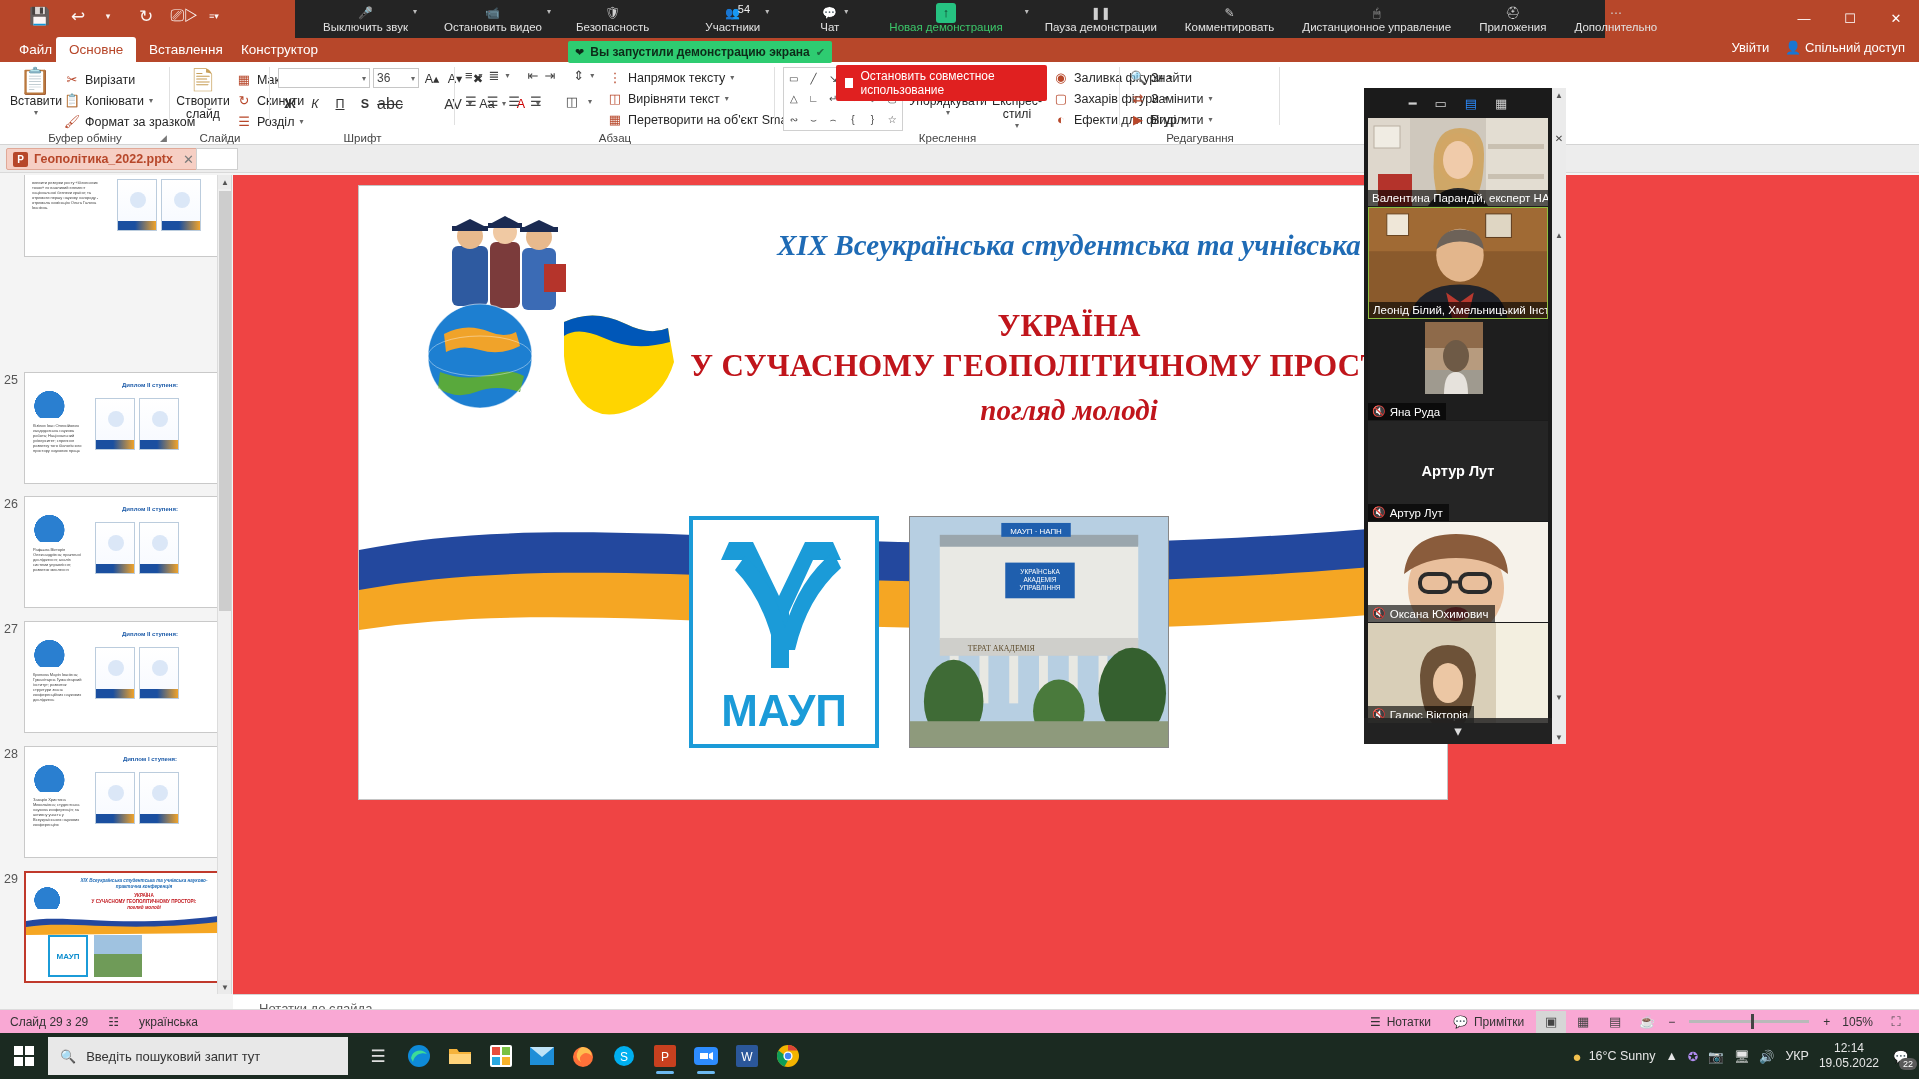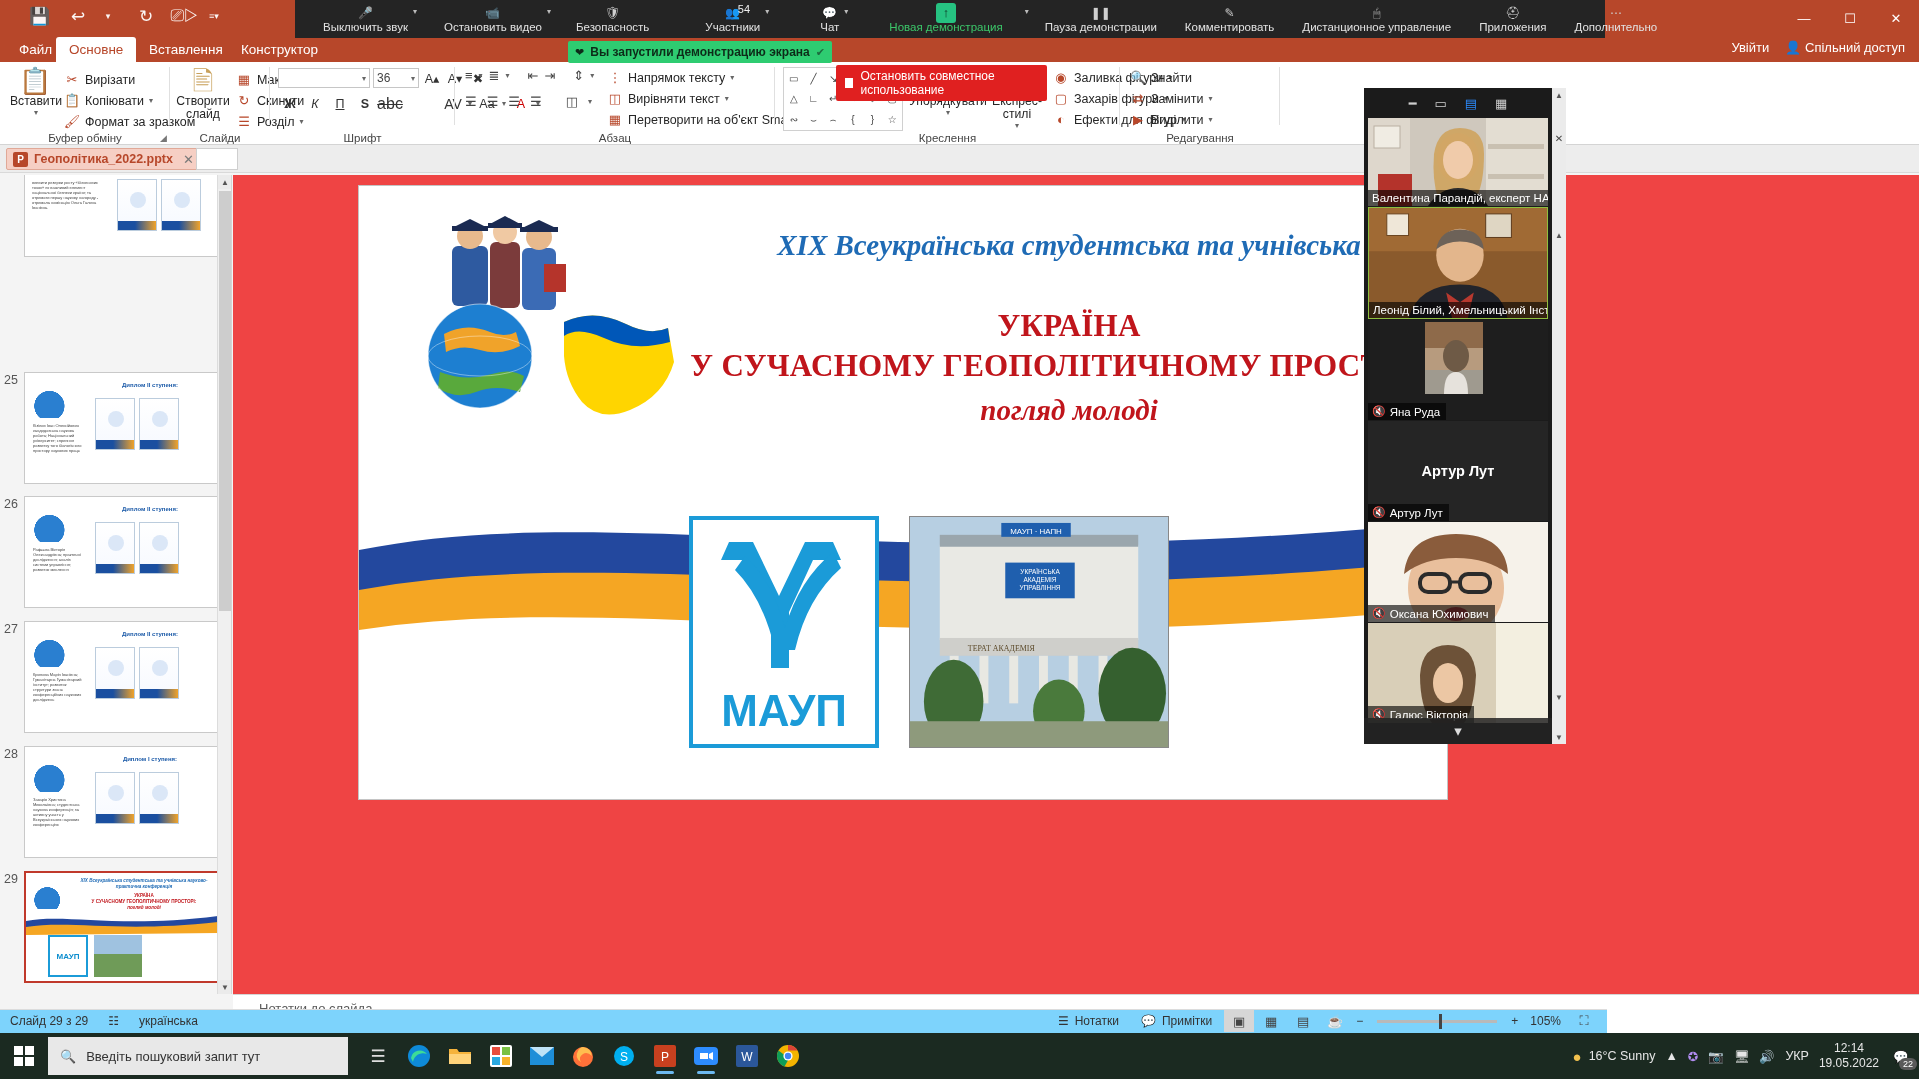--- a/index.html
+++ b/index.html
@@ -88,21 +88,21 @@
   .slide-title-3 { position:absolute; left:330px; top:208px; width:760px; text-align:center; font-family:"Liberation Serif", serif; font-style:italic; font-weight:bold; font-size:29px; color:#c0151b; }
 
   .globe-art { position:absolute; left:35px; top:18px; width:285px; height:215px; }
   .maup-box { position:absolute; left:330px; top:330px; width:190px; height:232px; border:4px solid #1b9bd8; background:#fff; }
   .photo-box { position:absolute; left:550px; top:330px; width:260px; height:232px; border:1px solid #888; overflow:hidden; }
 
   .notes-area { position:absolute; left:233px; bottom:22px; right:0; height:63px; background:#fff; border-top:1px solid #d4d4d4; }
   .notes-label { position:absolute; left:26px; top:6px; font-size:13px; color:#5a5a5a; }
 
   
-  .statusbar { position:absolute; left:0; bottom:46px; width:1607px; height:24px; background:#7dd3fc; border-top:1px solid #dcdcdc; display:flex; align-items:flex-end; font-size:12px; color:#333; }
+  .statusbar { position:absolute; left:0; bottom:46px; width:1919px; height:24px; background:#f9a8d4; border-top:1px solid #dcdcdc; display:flex; align-items:center; font-size:12px; color:#333; }
   .sb-item { padding:0 10px; display:flex; align-items:center; gap:6px; height:24px; }
   .sb-right { position:absolute; right:8px; display:flex; align-items:center; gap:2px; }
   .view-btn { width:30px; height:22px; display:flex; align-items:center; justify-content:center; font-size:13px; color:#444; }
   .view-btn.active { background:#d6d6d6; }
   .zoom-slider { width:120px; height:3px; background:#b9b9b9; position:relative; margin:0 8px; }
   .zoom-knob { position:absolute; left:62px; top:-6px; width:3px; height:15px; background:#444; }
 
   
   .zoom-toolbar { position:absolute; top:0; left:295px; width:1310px; height:38px; background:#242424; display:flex; align-items:center; }
   .zt-item { position:relative; height:38px; display:flex; flex-direction:column; align-items:center; justify-content:center; padding:0 6px; color:#d6d6d6; }

